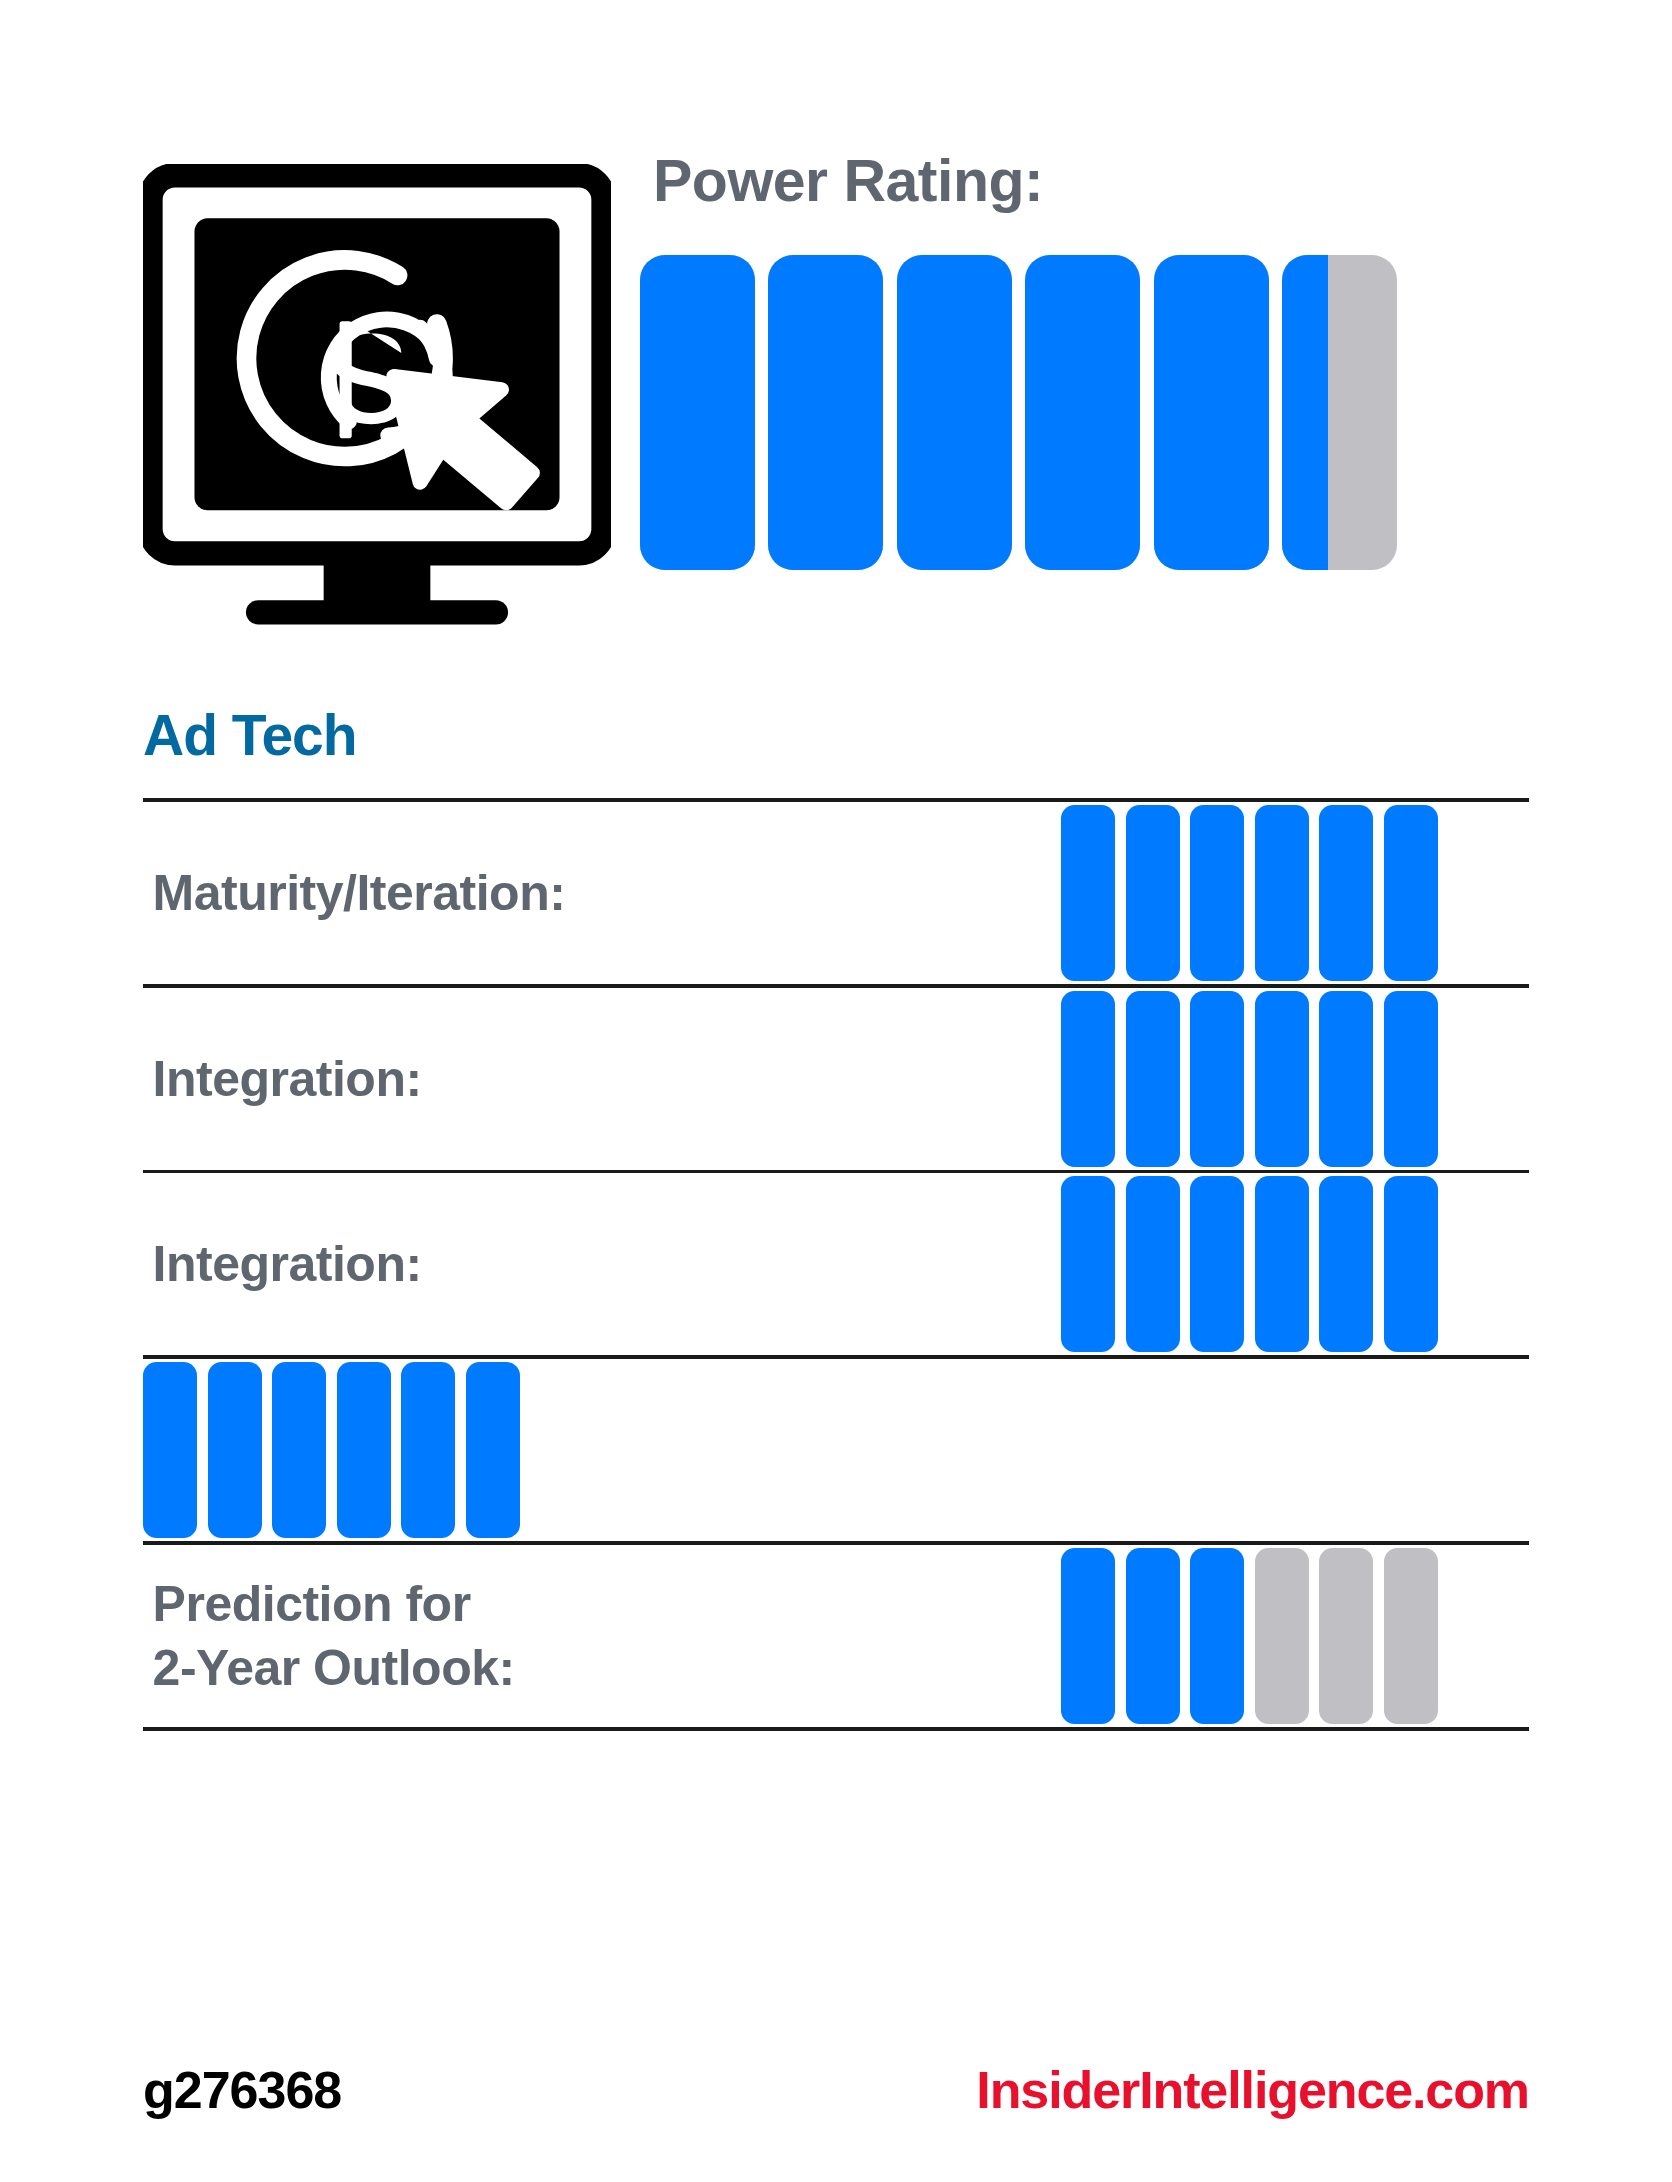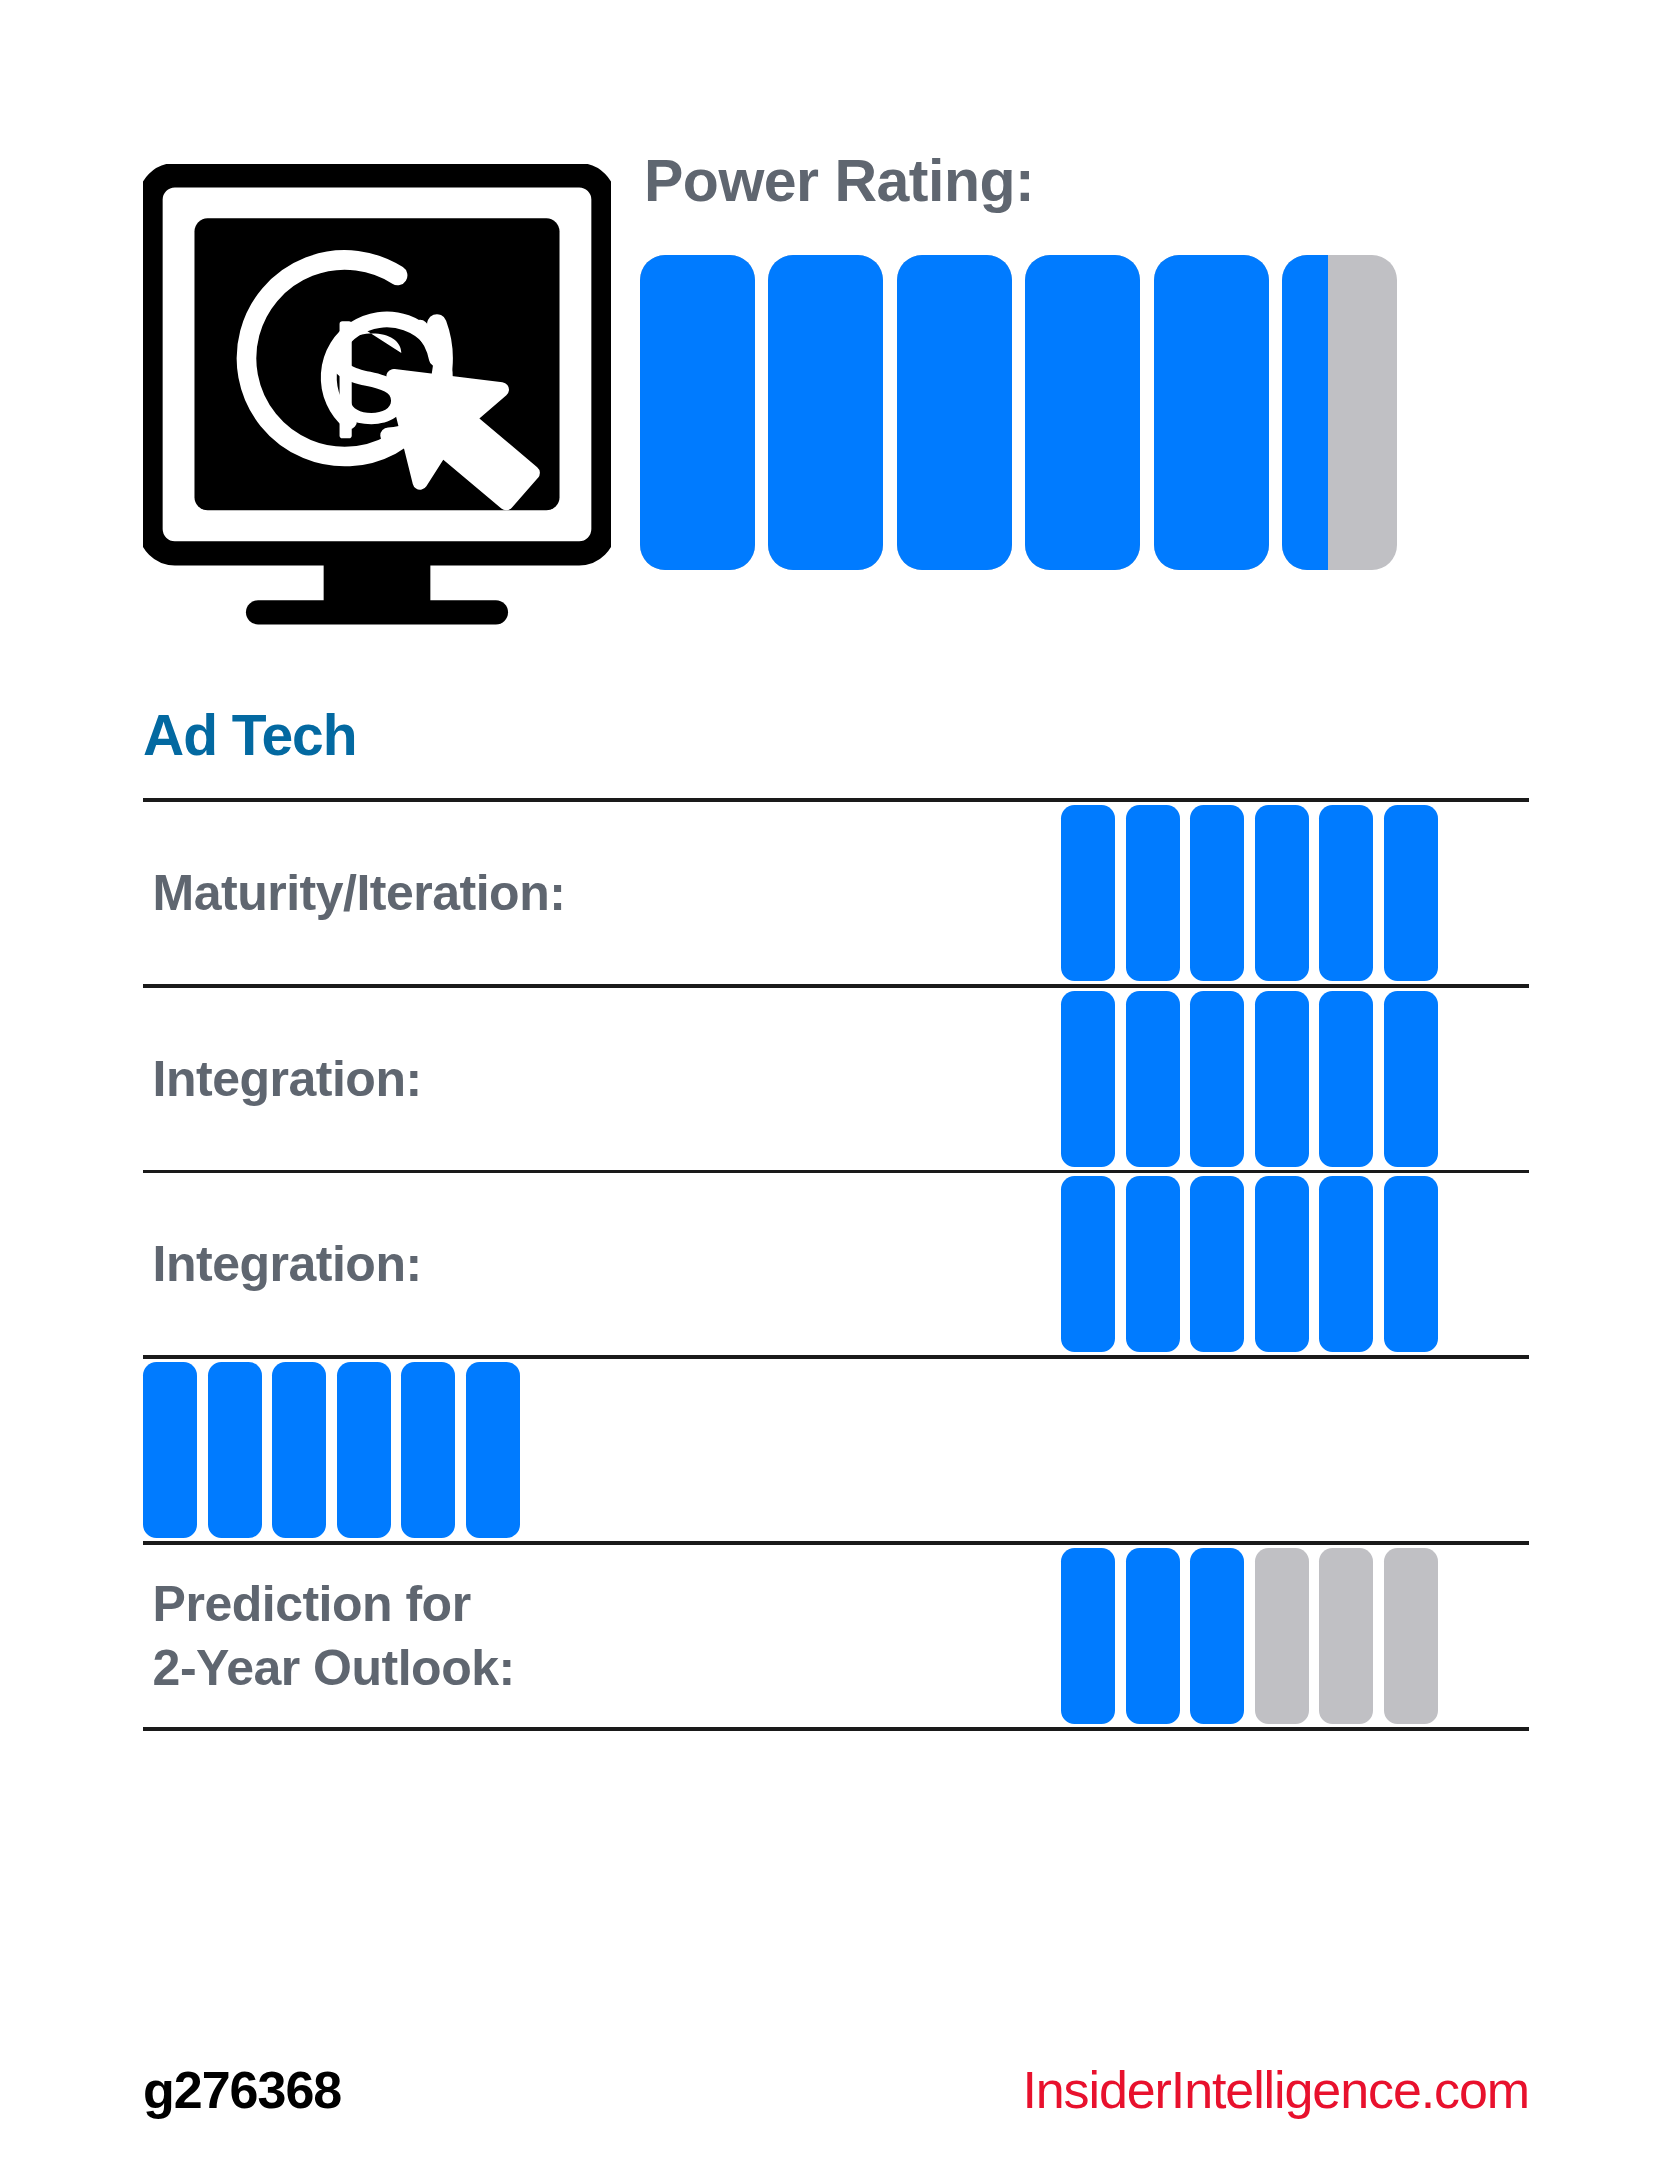--- a/index.html
+++ b/index.html
@@ -53,21 +53,21 @@
     display: flex;
     flex-direction: column;
   }
   .power-label {
     font-size: 59px;
     font-weight: bold;
     color: #5f6670;
     letter-spacing: -0.5px;
     line-height: 1.05;
     margin-bottom: 42px;
-    margin-left: 4px;
+    margin-left: 13px;
   }
   .power-bars {
     display: flex;
     flex-direction: row;
     gap: 13.4px;
   }
   .pbar {
     width: 115px;
     height: 315px;
     border-radius: 25px;
@@ -158,21 +158,21 @@
     justify-content: space-between;
   }
   .footer-code {
     font-size: 52px;
     font-weight: bold;
     color: #000000;
     letter-spacing: -1px;
   }
   .footer-brand {
     font-size: 52px;
-    font-weight: normal;
+    font-weight: bold;
     color: #e8112d;
     letter-spacing: -1.1px;
   }
 </style>
 </head>
 <body>
 
 <div class="page">
 
   <div class="header">

